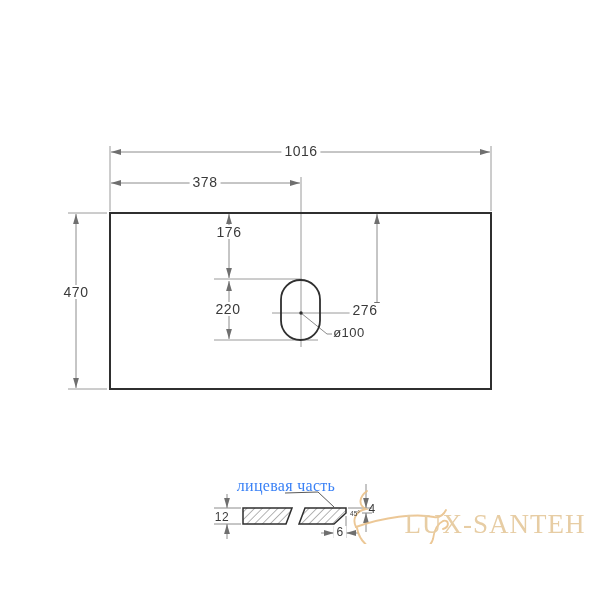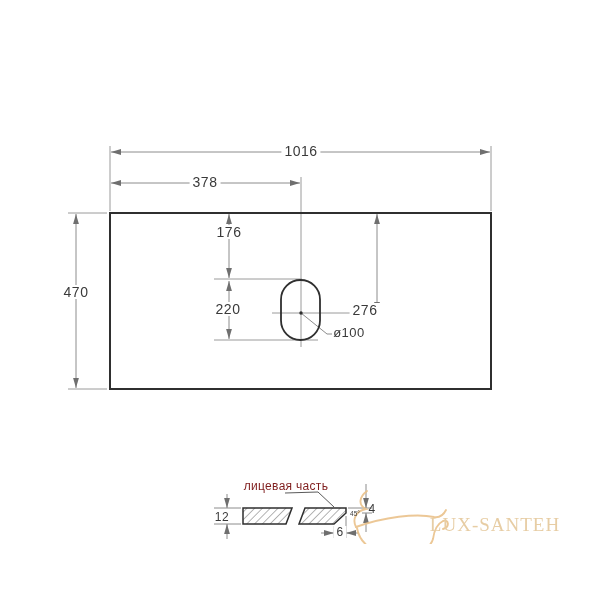--- a/index.html
+++ b/index.html
@@ -3,22 +3,22 @@
 <meta charset="utf-8">
 <style>
   html,body{margin:0;padding:0;background:#ffffff;}
   .canvas{position:relative;width:600px;height:544px;background:#ffffff;overflow:hidden;
           font-family:"Liberation Sans","DejaVu Sans",sans-serif;}
   .lbl{position:absolute;transform:translate(-50%,-50%);color:#3a3a3a;white-space:nowrap;
        font-size:14px;letter-spacing:0.5px;line-height:1;}
   .lbl.mask{background:#ffffff;padding:0 3px;}
   .small{font-size:12px;}
   .tiny{font-size:6.5px;letter-spacing:0;}
-  .face{font-size:12px;letter-spacing:0.3px;color:#7f1d1d;}
-  .brand{font-family:"Liberation Serif","DejaVu Serif",serif;font-size:19px;letter-spacing:1px;
+  .face{font-size:16px;letter-spacing:0.3px;color:#3b82f6;font-family:Liberation Serif, serif;}
+  .brand{font-family:"Liberation Serif","DejaVu Serif",serif;font-size:27px;letter-spacing:1px;
          color:#e7cda4;font-weight:400;}
   .tagline{font-family:"Liberation Serif","DejaVu Serif",serif;font-size:9px;font-weight:bold;
            letter-spacing:1.3px;color:#ecb9a3;}
   svg{position:absolute;left:0;top:0;}
 </style>
 </head>
 <body>
 
 <div class="canvas">
 

